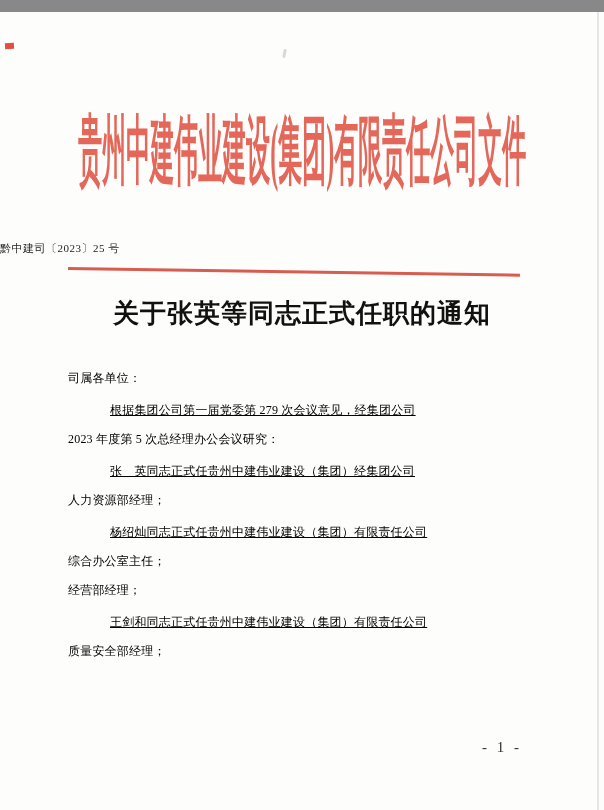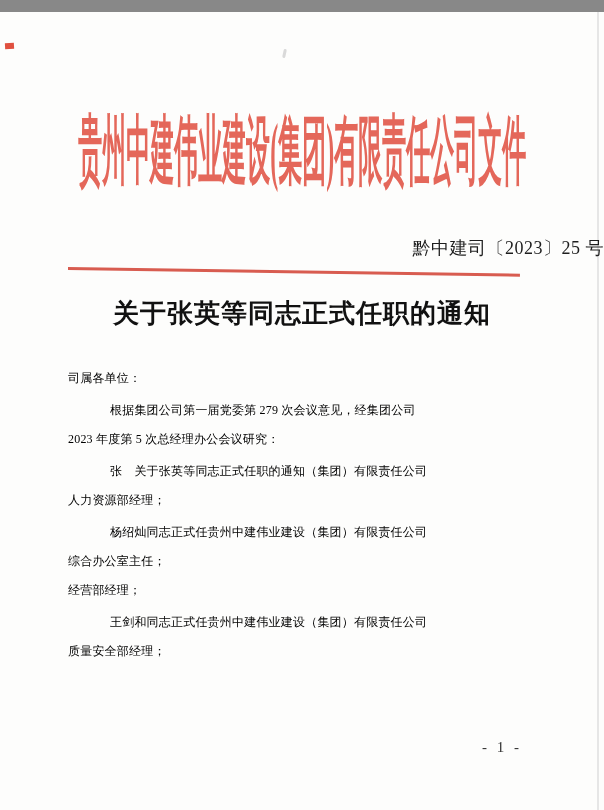--- a/index.html
+++ b/index.html
@@ -36,22 +36,22 @@
   .org-title{
     font-weight:bold;
     font-size:40px;
     white-space:nowrap;
     letter-spacing:0px;
     transform:scale(0.60,1.88);
     transform-origin:center center;
   }
   .doc-number{
     position:absolute;top:224px;left:0;width:604px;
-    text-align:right;
-    font-size:18px;line-height:24px;
+    text-align:left;
+    font-size:11px;line-height:24px;
     color:#1e1e1e;
     letter-spacing:.5px;
   }
   .red-line{
     position:absolute;left:68px;top:255px;width:452px;height:2.5px;
     transform:rotate(0.85deg);transform-origin:left center;
   }
   .doc-title{
     position:absolute;top:286px;left:0;width:604px;margin:0;
     text-align:center;
@@ -65,20 +65,21 @@
     color:#000000;
   }
   .body-text .line{
     line-height:29px;
     white-space:nowrap;
     letter-spacing:.2px;
   }
   .body-text .line.indent{
     margin-top:3px;
     text-indent:42px;
+    text-decoration:underline;
   }
   .page-number{
     position:absolute;top:726px;left:482px;
     font-size:15px;line-height:18px;
     color:#333;
     letter-spacing:3px;
     white-space:nowrap;
   }
 </style>
 </head>
@@ -97,21 +98,21 @@
   <div class="doc-number">黔中建司〔2023〕25 号</div>
 
   <div class="red-line" style="background: rgb(216, 92, 80);"></div>
 
   <h1 class="doc-title">关于张英等同志正式任职的通知</h1>
 
   <div class="body-text" id="body-lines">
       <div class="line">司属各单位：</div>
       <div class="line indent">根据集团公司第一届党委第 279 次会议意见，经集团公司</div>
       <div class="line">2023 年度第 5 次总经理办公会议研究：</div>
-      <div class="line indent">张　关于张英等同志正式任职的通知（集团）有限责任公司</div>
+      <div class="line indent">张　英同志正式任贵州中建伟业建设（集团）经集团公司</div>
       <div class="line">人力资源部经理；</div>
       <div class="line indent">杨绍灿同志正式任贵州中建伟业建设（集团）有限责任公司</div>
       <div class="line">综合办公室主任；</div>
       <div class="line">经营部经理；</div>
       <div class="line indent">王剑和同志正式任贵州中建伟业建设（集团）有限责任公司</div>
       <div class="line">质量安全部经理；</div>
     </div>
 
   <div class="page-number">- 1 -</div>
 

